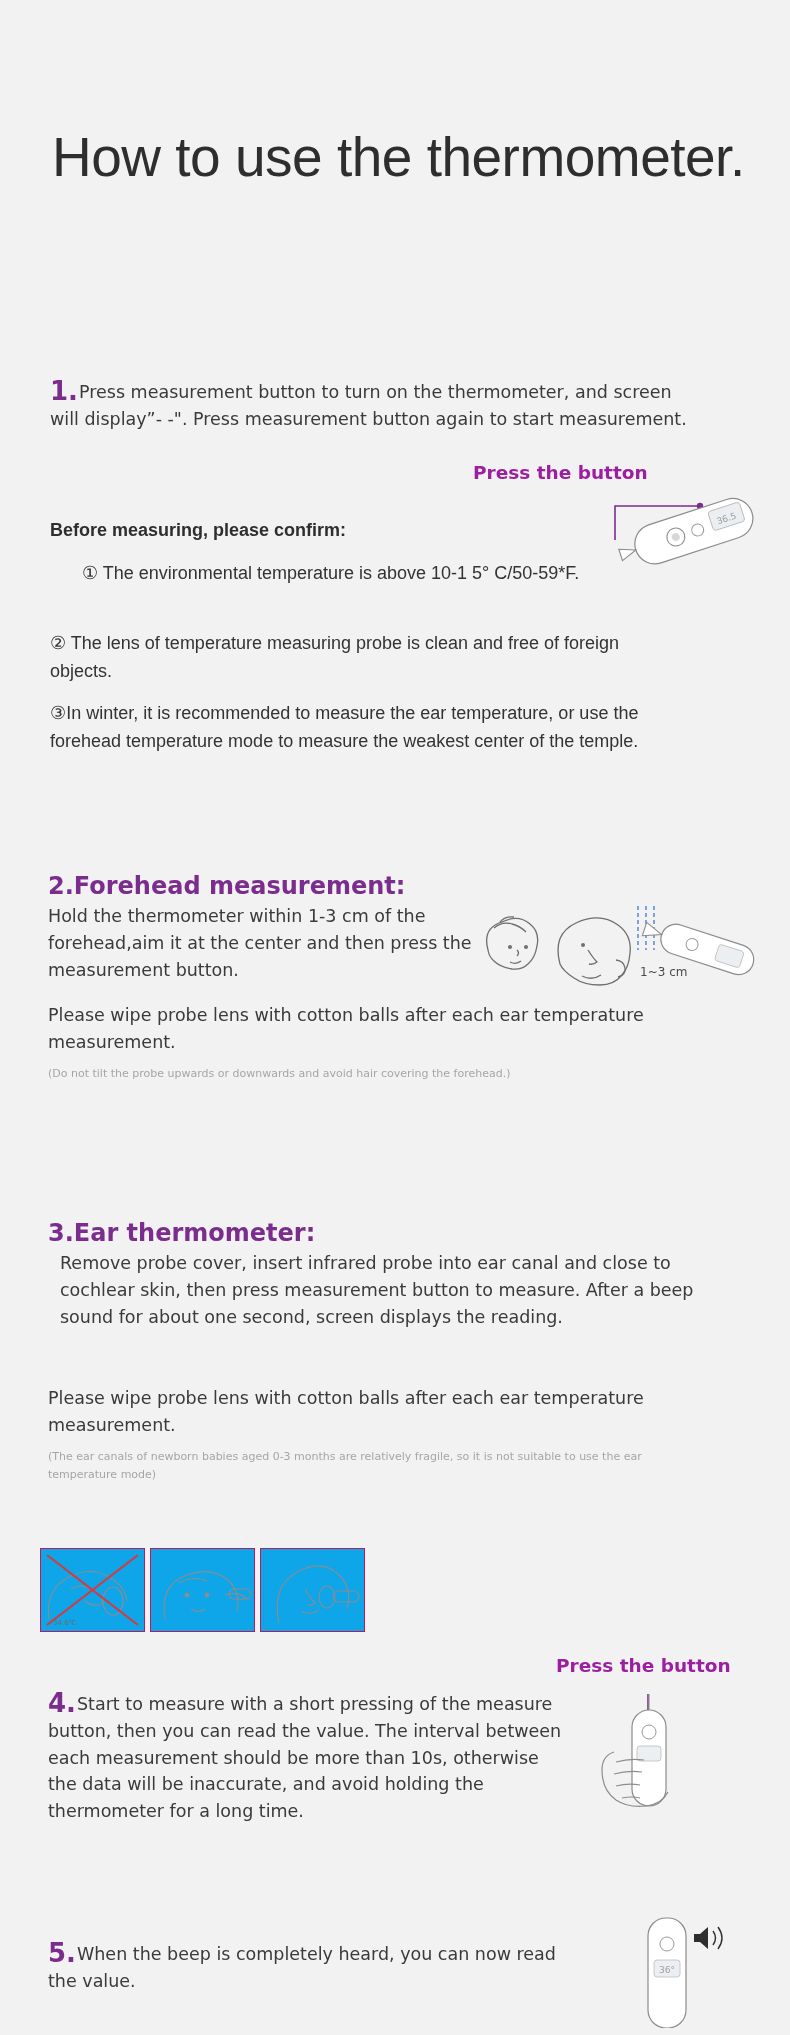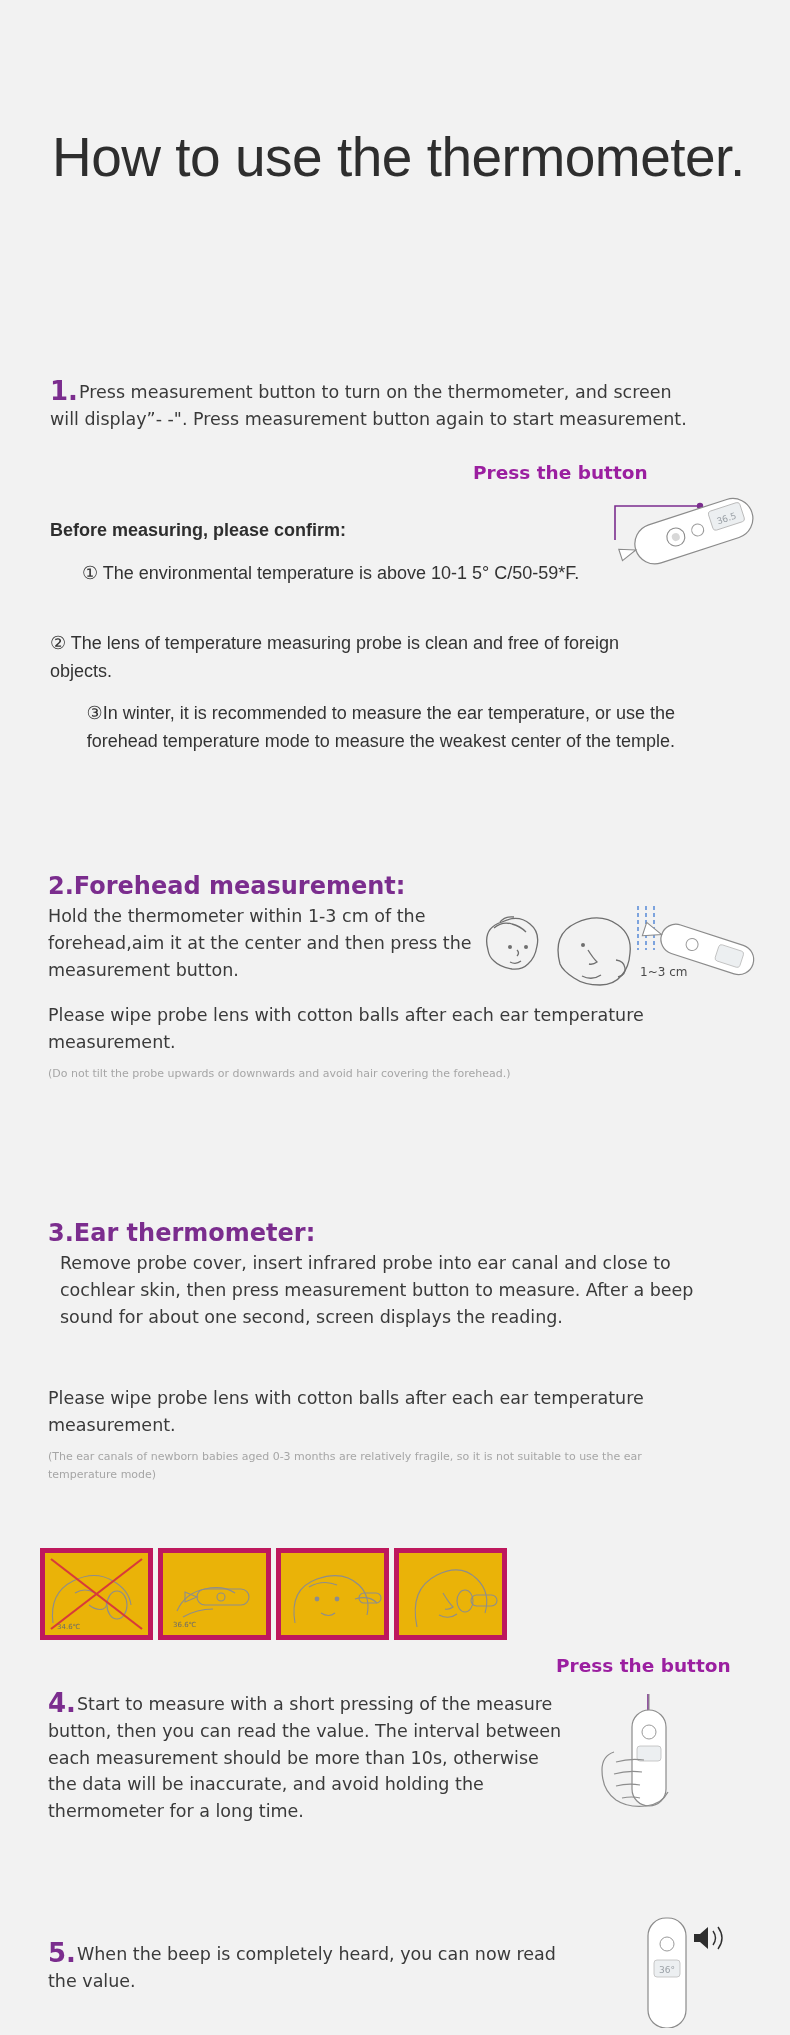--- a/index.html
+++ b/index.html
@@ -85,22 +85,22 @@
   .photo-strip {
     position: absolute;
     left: 40px;
     top: 1548px;
     display: flex;
     gap: 5px;
   }
   .photo {
     width: 103px;
     height: 82px;
-    border: 5px solid #be185d;
-    background: #eab308;
+    border: 1px solid #be185d;
+    background: #0ea5e9;
     position: relative;
     overflow: hidden;
   }
 </style>
 </head>
 <body>
 
 <div class="page">
 
   <div class="title">How to use the thermometer.</div>
@@ -126,21 +126,21 @@
         <circle cx="93" cy="56" r="6" fill="#ffffff" stroke="#9a9a9a" stroke-width="1"></circle>
         <path d="M28 56 L12 50 L12 62 Z" fill="#ffffff" stroke="#8b8b8b" stroke-width="1.1"></path>
       </g>
     </svg>
   </div>
 
   <div class="block bold-line" style="left:50px; top:517px; width:620px;">Before measuring, please confirm:</div>
 
   <div class="block confirm-list" style="left:50px; top:560px; width:610px;margin-left:32px;">① The environmental temperature is above 10-1 5° C/50-59*F.</div>
   <div class="block confirm-list" style="left:50px; top:630px; width:610px;">② The lens of temperature measuring probe is clean and free of foreign objects.</div>
-  <div class="block confirm-list" style="left:50px; top:700px; width:625px;text-align:right;">③In winter, it is recommended to measure the ear temperature, or use the forehead temperature mode to measure the weakest center of the temple.</div>
+  <div class="block confirm-list" style="left:50px; top:700px; width:625px;">③In winter, it is recommended to measure the ear temperature, or use the forehead temperature mode to measure the weakest center of the temple.</div>
 
   <div class="block" style="left:48px; top:868px;">
     <span class="heading">2.</span><span class="heading">Forehead measurement:</span>
   </div>
 
   <div class="block" style="left:48px; top:903px; width:430px;">Hold the thermometer within 1-3 cm of the forehead,aim it at the center and then press the measurement button.</div>
   <div class="block" style="left:48px; top:1002px; width:620px;">Please wipe probe lens with cotton balls after each ear temperature measurement.</div>
   <div class="block note" style="left:48px; top:1065px; width:620px;">(Do not tilt the probe upwards or downwards and avoid hair covering the forehead.)</div>
 
   <div class="illus" style="left:470px; top:898px;">
@@ -195,32 +195,20 @@
           <path d="M8 70 q-4 -30 20 -42 q22 -11 40 0 q16 9 18 24"></path>
           <path d="M30 40 q10 -6 20 0"></path>
           <path d="M44 52 q8 6 14 4 q5 -2 3 -8"></path>
           <ellipse cx="72" cy="52" rx="10" ry="14"></ellipse>
         </g>
         <g stroke="#d83a3a" stroke-width="2.2">
           <line x1="6" y1="6" x2="97" y2="76"></line>
           <line x1="97" y1="6" x2="6" y2="76"></line>
         </g>
         <text x="12" y="76" font-size="7" fill="#6b6b6b" font-family="DejaVu Sans">34.6℃</text>
-      </svg>
-    </div>
-    <div class="photo">
-      <svg width="103" height="82" viewBox="0 0 103 82">
-        <g fill="none" stroke="#8d8d8d" stroke-width="1.1">
-          <path d="M14 58 q8 -18 28 -22 q18 -4 30 4"></path>
-          <path d="M20 64 q14 -8 30 -8"></path>
-          <rect x="34" y="36" width="52" height="16" rx="8"></rect>
-          <path d="M34 44 L22 39 L22 49 Z"></path>
-          <circle cx="58" cy="44" r="4"></circle>
-        </g>
-        <text x="10" y="74" font-size="7" fill="#6b6b6b" font-family="DejaVu Sans">36.6℃</text>
       </svg>
     </div>
     <div class="photo">
       <svg width="103" height="82" viewBox="0 0 103 82">
         <g fill="none" stroke="#8d8d8d" stroke-width="1.1">
           <path d="M14 70 q-6 -34 22 -44 q26 -9 42 6 q12 12 8 30"></path>
           <path d="M28 34 q14 -8 28 -2"></path>
           <circle cx="36" cy="46" r="2.4" fill="#8d8d8d" stroke="none"></circle>
           <circle cx="56" cy="46" r="2.4" fill="#8d8d8d" stroke="none"></circle>
           <path d="M40 60 q8 5 14 0"></path>

